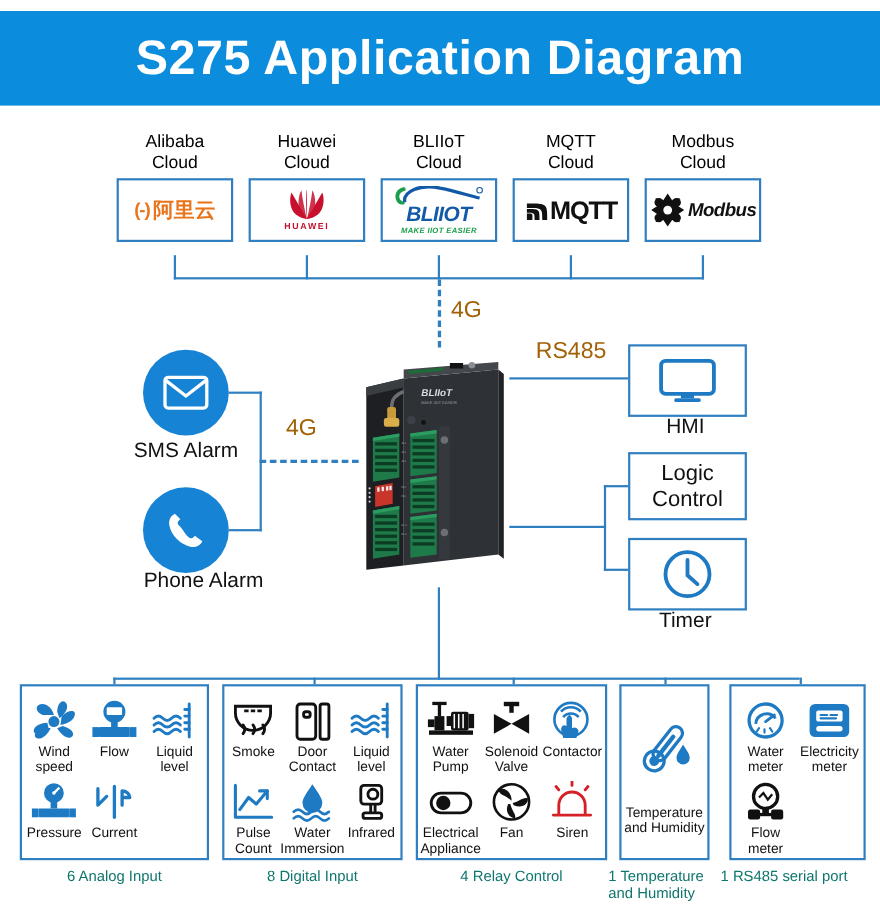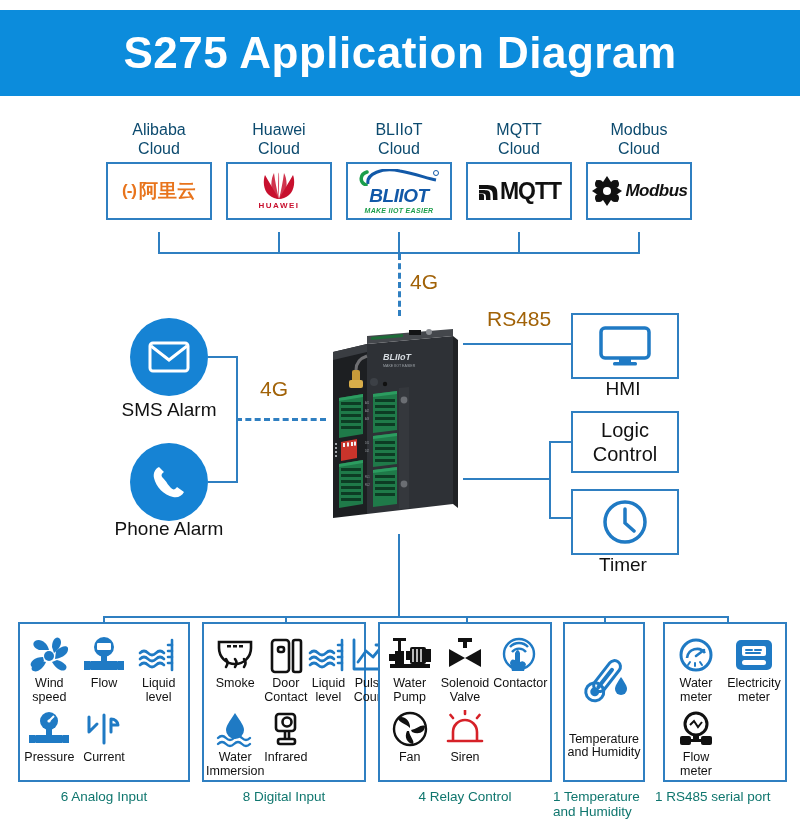--- a/index.html
+++ b/index.html
@@ -25,21 +25,21 @@
   
   .ln{position:absolute;background:#2f7fc1;}
   .lnh{height:2px;}
   .lnv{width:2px;}
   .dash-v{position:absolute;width:0;border-left:3px dashed #2f7fc1;}
   .dash-h{position:absolute;height:0;border-top:3px dashed #2f7fc1;}
 
   
   .cloud{position:absolute;width:106px;}
   .cloud-cap{
-    text-align:center;font-size:16px;line-height:19px;color:#0c4a6e;
+    text-align:center;font-size:16px;line-height:19px;color:#000000;
     margin-bottom:4px;white-space:pre-line;
   }
   .cloud-box{
     height:54px;border:2px solid #2f7fc1;background:#fff;
     display:flex;align-items:center;justify-content:center;overflow:hidden;
   }
 
   
   .logo-ali{display:flex;align-items:center;gap:3px;color:#e8741c;font-size:19px;font-weight:bold;}
   .logo-ali .br{font-size:17px;letter-spacing:-1px;}
@@ -317,21 +317,21 @@
       <path d="M3 5 L21 19 L39 5" fill="none" stroke="#fff" stroke-width="3"></path>
     </svg>
   </div>
   <div class="circ-cap" style="left:113px;top:399px;width:112px;">SMS Alarm</div>
 
   <div class="circ" style="left:130px;top:443px;">
     <svg width="38" height="38" viewBox="0 0 38 38" aria-hidden="true">
       <path d="M9 4 C5 6 3 10 4 15 C6 24 14 32 23 34 C28 35 32 33 34 29 L27 24 C25 27 23 27 21 25 C17 21 17 19 13 15 C11 13 11 11 14 9 Z" fill="#fff"></path>
     </svg>
   </div>
-  <div class="circ-cap" style="left:106px;top:518px;width:126px;">Phone Alarm</div>
+  <div class="circ-cap" style="left:122px;top:518px;width:126px;">Phone Alarm</div>
 
   <div class="ln lnh" style="left:208px;top:356px;width:30px;"></div>
   <div class="ln lnh" style="left:208px;top:481px;width:30px;"></div>
   <div class="ln lnv" style="left:236px;top:356px;height:127px;"></div>
   <div class="dash-h" style="left:236px;top:418px;width:90px;"></div>
   <div class="edge-label" style="left:260px;top:377px;">4G</div>
 
   <div class="ln lnh" style="left:463px;top:343px;width:110px;"></div>
   <div class="edge-label" style="left:487px;top:307px;">RS485</div>
 
@@ -445,21 +445,21 @@
             </g>
           </svg>
         </span>
         <span class="cell-lb">Current</span>
       </div>
     </div>
   </div>
   <div class="panel-cap" style="left:18px;top:789px;width:172px;">6 Analog Input</div>
 
   <div class="panel" style="left:202px;top:622px;width:164px;height:160px;">
-    <div class="panel-grid" style="grid-template-columns:repeat(4,1fr);grid-template-rows:repeat(2,1fr);">
+    <div class="panel-grid" style="grid-template-columns:repeat(3,1fr);grid-template-rows:repeat(2,1fr);">
       <div class="cell">
         <span class="cell-ic">
           <svg width="42" height="40" viewBox="0 0 42 40" aria-hidden="true">
             <g fill="none" stroke="#111" stroke-width="2.6" stroke-linecap="round">
               <path d="M5 6 h32 v6 a16 16 0 0 1 -32 0 Z"></path>
               <path d="M12 23 q3 4 0 8 M21 23 q3 4 0 8 M30 23 q3 4 0 8"></path>
             </g>
             <g fill="#111">
                 <rect x="13" y="9" width="4" height="2.5"></rect>
                 <rect x="19" y="9" width="4" height="2.5"></rect>
@@ -586,20 +586,30 @@
               <path d="M15 16 a9 9 0 0 1 14 0"></path>
             </g>
             <path d="M18 17 q3 -6 5 0 l0 9 q4 -2 6 2 l-2 7 -12 0 -2 -8 q1 -5 5 -3 Z" fill="#1f7ac4"></path>
           </svg>
         </span>
         <span class="cell-lb">Contactor</span>
       </div>
       <div class="cell">
         <span class="cell-ic">
           <svg width="46" height="40" viewBox="0 0 46 40" aria-hidden="true">
+            <rect x="5" y="11" width="36" height="18" rx="9" fill="none" stroke="#111" stroke-width="2.6"></rect>
+            <circle cx="16" cy="20" r="6.5" fill="#111"></circle>
+          </svg>
+        </span>
+        <span class="cell-lb">Electrical
+Appliance</span>
+      </div>
+      <div class="cell">
+        <span class="cell-ic">
+          <svg width="46" height="40" viewBox="0 0 46 40" aria-hidden="true">
             <circle cx="23" cy="19" r="16" fill="none" stroke="#111" stroke-width="2.4"></circle>
             <g fill="#111">
               <path d="M23 18 C18 13 12 13 11 8 C16 5 22 9 23 16 Z"></path>
               <path d="M24 20 C30 19 34 14 38 16 C38 22 32 25 25 22 Z"></path>
               <path d="M22 21 C23 27 28 31 26 34 C20 33 17 27 20 21 Z"></path>
             </g>
           </svg>
         </span>
         <span class="cell-lb">Fan</span>
       </div>

